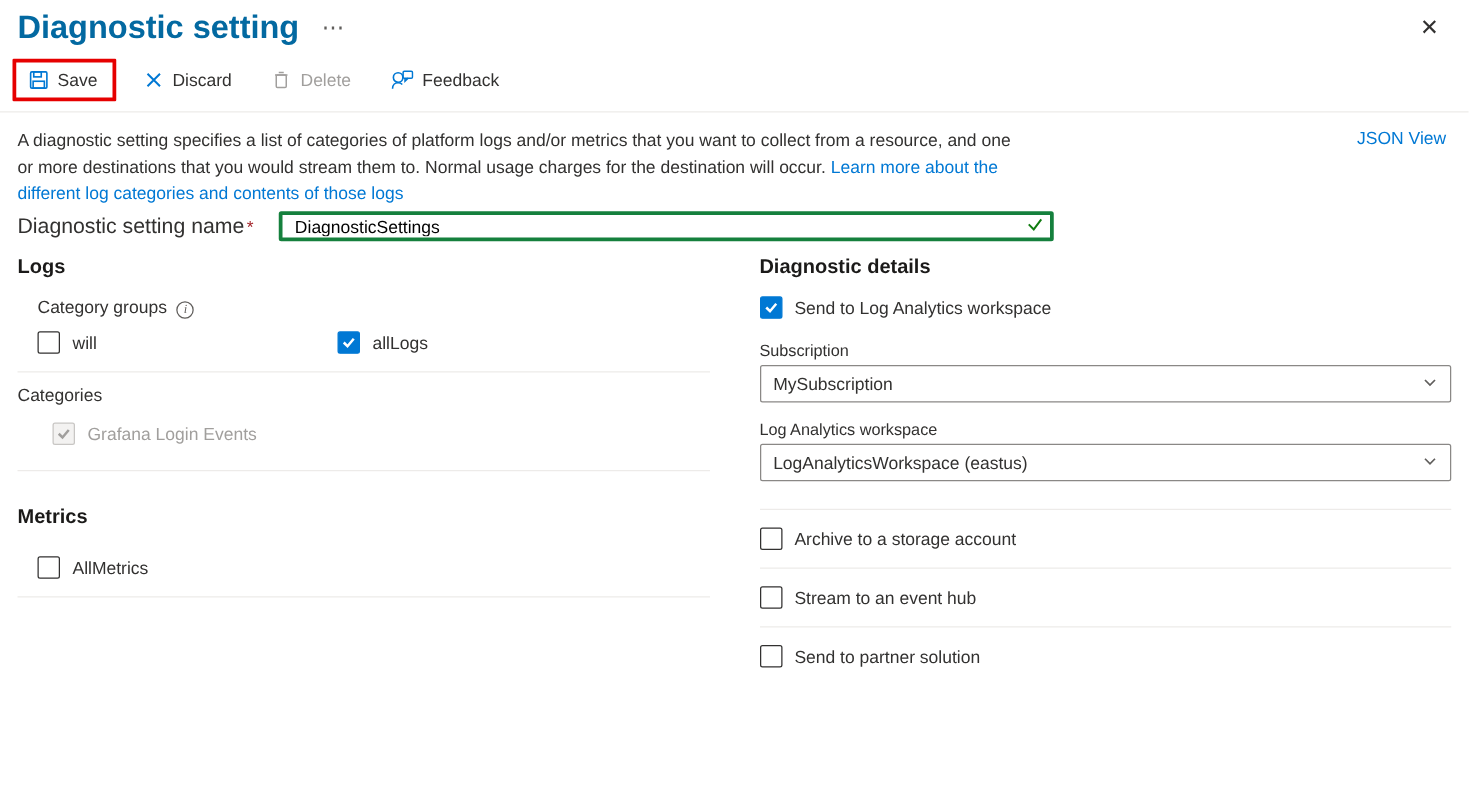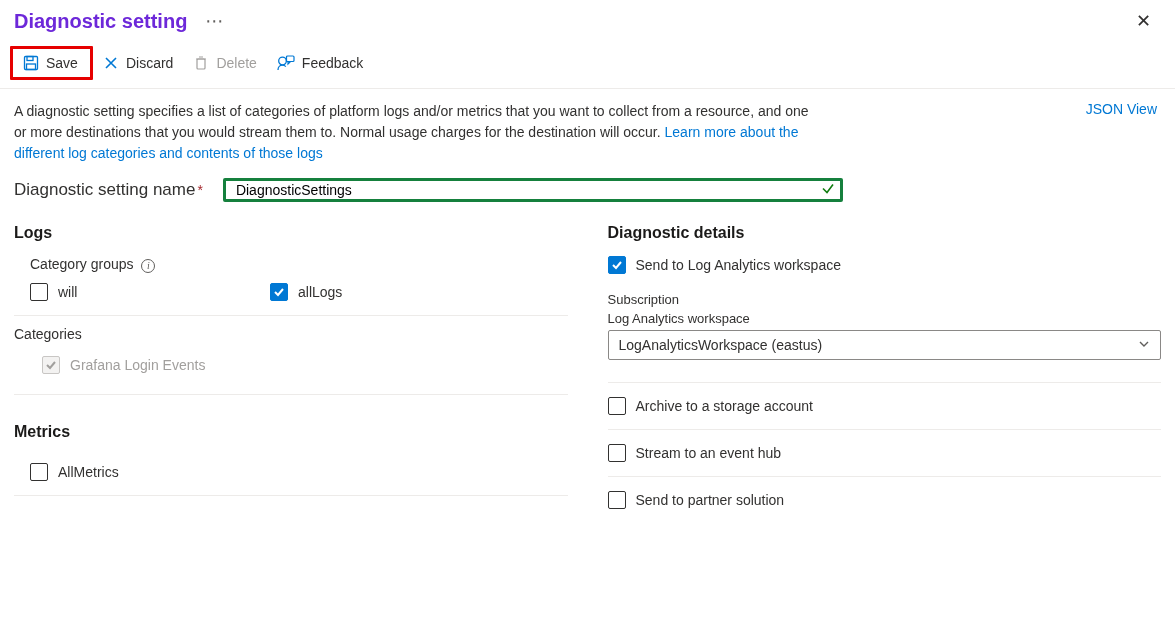--- a/index.html
+++ b/index.html
@@ -11,41 +11,41 @@
       height: 643px;
       overflow: hidden;
       background: #fff;
     }
     .header {
       display: flex;
       align-items: center;
       padding: 6px 14px 10px 14px;
     }
     .header h1 {
-      font-size: 20px;
+      font-size: 26px;
       font-weight: 600;
-      color: #6d28d9;
+      color: #0369a1;
     }
     .header .dots {
       margin-left: 18px;
       color: #605e5c;
       font-size: 18px;
       letter-spacing: 1px;
     }
     .header .close {
       margin-left: auto;
       font-size: 18px;
       color: #323130;
       cursor: pointer;
       padding: 4px 10px;
     }
     .toolbar {
       display: flex;
       align-items: center;
-      gap: 0;
+      gap: 12px;
       padding: 0 0 8px 10px;
       border-bottom: 1px solid #edebe9;
     }
     .toolbar-btn {
       display: flex;
       align-items: center;
       gap: 7px;
       padding: 6px 10px;
       cursor: pointer;
       font-size: 14px;
@@ -57,21 +57,20 @@
     .toolbar-btn svg { flex-shrink: 0; }
     .save-highlight {
       border: 3px solid #e60000;
       border-radius: 1px;
       padding-right: 2px;
     }
     .content {
       padding: 12px 14px;
       display: flex;
       flex-direction: column;
-      gap: 10px;
     }
     .topline {
       display: flex;
       align-items: flex-start;
       justify-content: space-between;
       gap: 20px;
     }
     .desc {
       font-size: 14px;
       line-height: 1.5;
@@ -341,20 +340,28 @@
           <span class="chk checked">
             <svg width="12" height="12" viewBox="0 0 12 12">
                 <path d="M2 6 L5 9 L10 3" stroke="#fff" stroke-width="2" fill="none"></path>
               </svg>
           </span>
           <span>Send to Log Analytics workspace</span>
         </label>
 
         <div class="dest-sub">
           <span class="field-label">Subscription</span>
+          <div class="select">
+            <span>MySubscription</span>
+            <span class="chev">
+              <svg width="12" height="12" viewBox="0 0 12 12">
+                  <path d="M2 4 L6 8 L10 4" stroke="#605e5c" stroke-width="1.4" fill="none"></path>
+                </svg>
+            </span>
+          </div>
 
           <span class="field-label">Log Analytics workspace</span>
           <div class="select" style="margin-bottom:0;">
             <span>LogAnalyticsWorkspace (eastus)</span>
             <span class="chev">
               <svg width="12" height="12" viewBox="0 0 12 12">
                   <path d="M2 4 L6 8 L10 4" stroke="#605e5c" stroke-width="1.4" fill="none"></path>
                 </svg>
             </span>
           </div>

